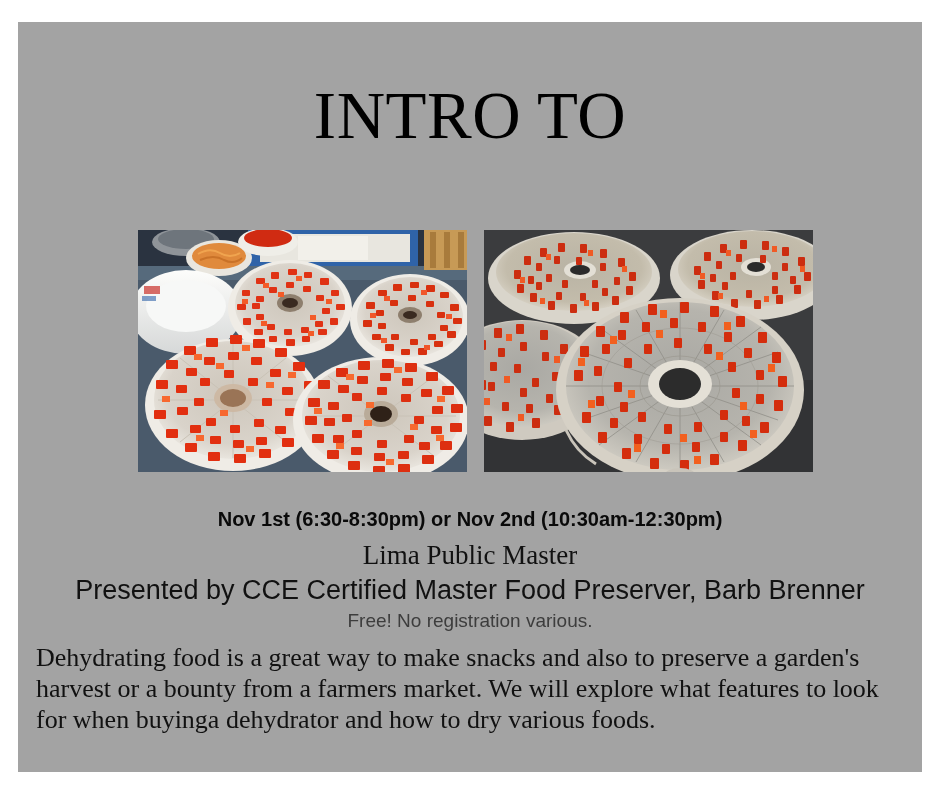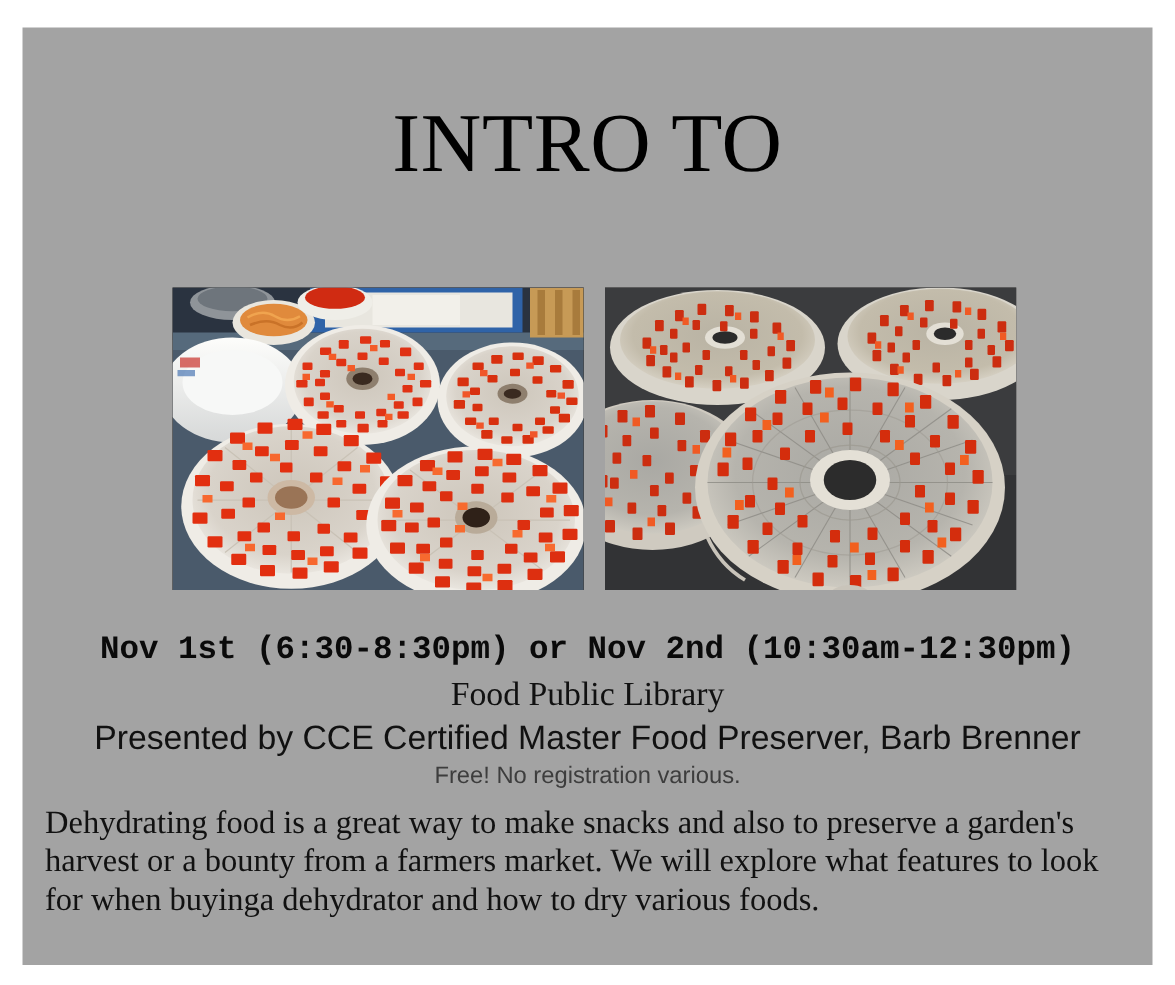--- a/index.html
+++ b/index.html
@@ -64,23 +64,23 @@
 
   
   .info-block {
     position: absolute;
     left: 0;
     top: 478px;
     width: 904px;
     text-align: center;
   }
   .line-date {
-    font-family: Liberation Mono, monospace;
+    font-family: Liberation Sans, sans-serif;
     font-weight: bold;
-    font-size: 26px;
+    font-size: 20px;
     line-height: 38px;
     color: #0a0a0a;
     white-space: nowrap;
   }
   .line-venue {
     font-family: "Liberation Serif", "DejaVu Serif", serif;
     font-size: 27px;
     line-height: 35px;
     color: #111111;
   }
@@ -632,20 +632,20 @@
           <path d="M82 200 q10 22 30 34" stroke="#c9c4ba" stroke-width="3" fill="none"></path>
           <ellipse cx="196" cy="246" rx="16" ry="8" fill="#c9c4ba"></ellipse>
         </g>
       </svg>
     </div>
 
   </div>
 
   <div class="info-block">
     <div class="line-date">Nov 1st (6:30-8:30pm) or Nov 2nd (10:30am-12:30pm)</div>
-    <div class="line-venue">Food Public Library</div>
+    <div class="line-venue">Lima Public Master</div>
     <div class="line-presenter">Presented by CCE Certified Master Food Preserver, Barb Brenner</div>
     <div class="line-free">Free! No registration various.</div>
   </div>
 
   <div class="body-paragraph">Dehydrating food is a great way to make snacks and also to preserve a garden's harvest or a bounty from a farmers market.  We will explore what features to look for when buyinga dehydrator and how to dry various foods.</div>
 
 </div>
 
 </body></html>

